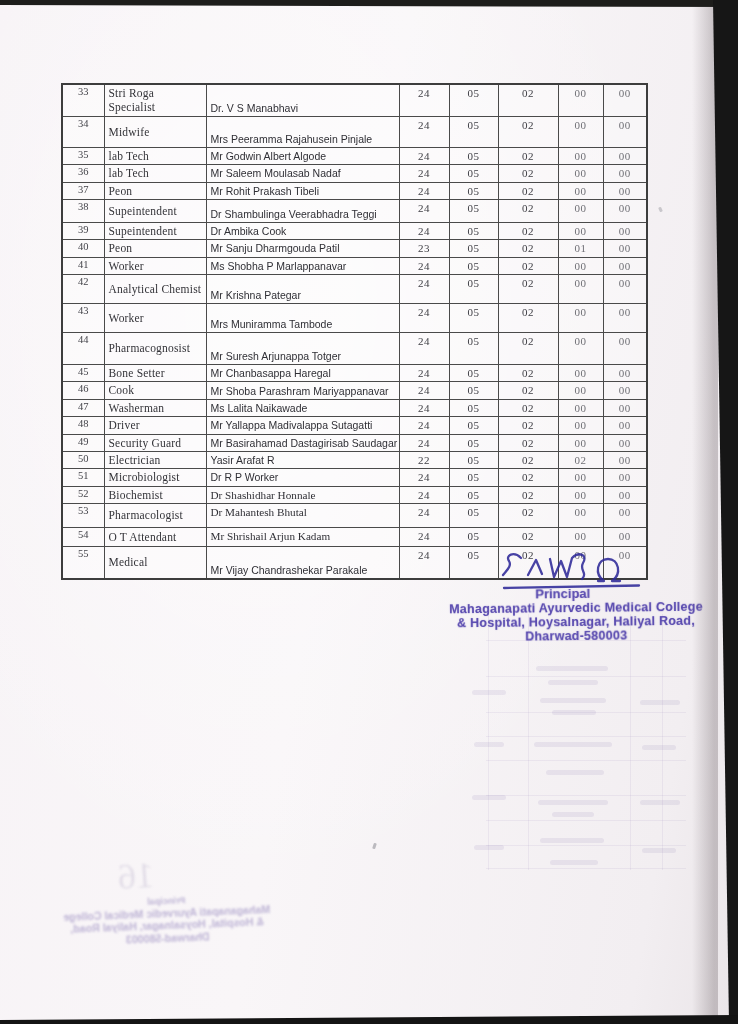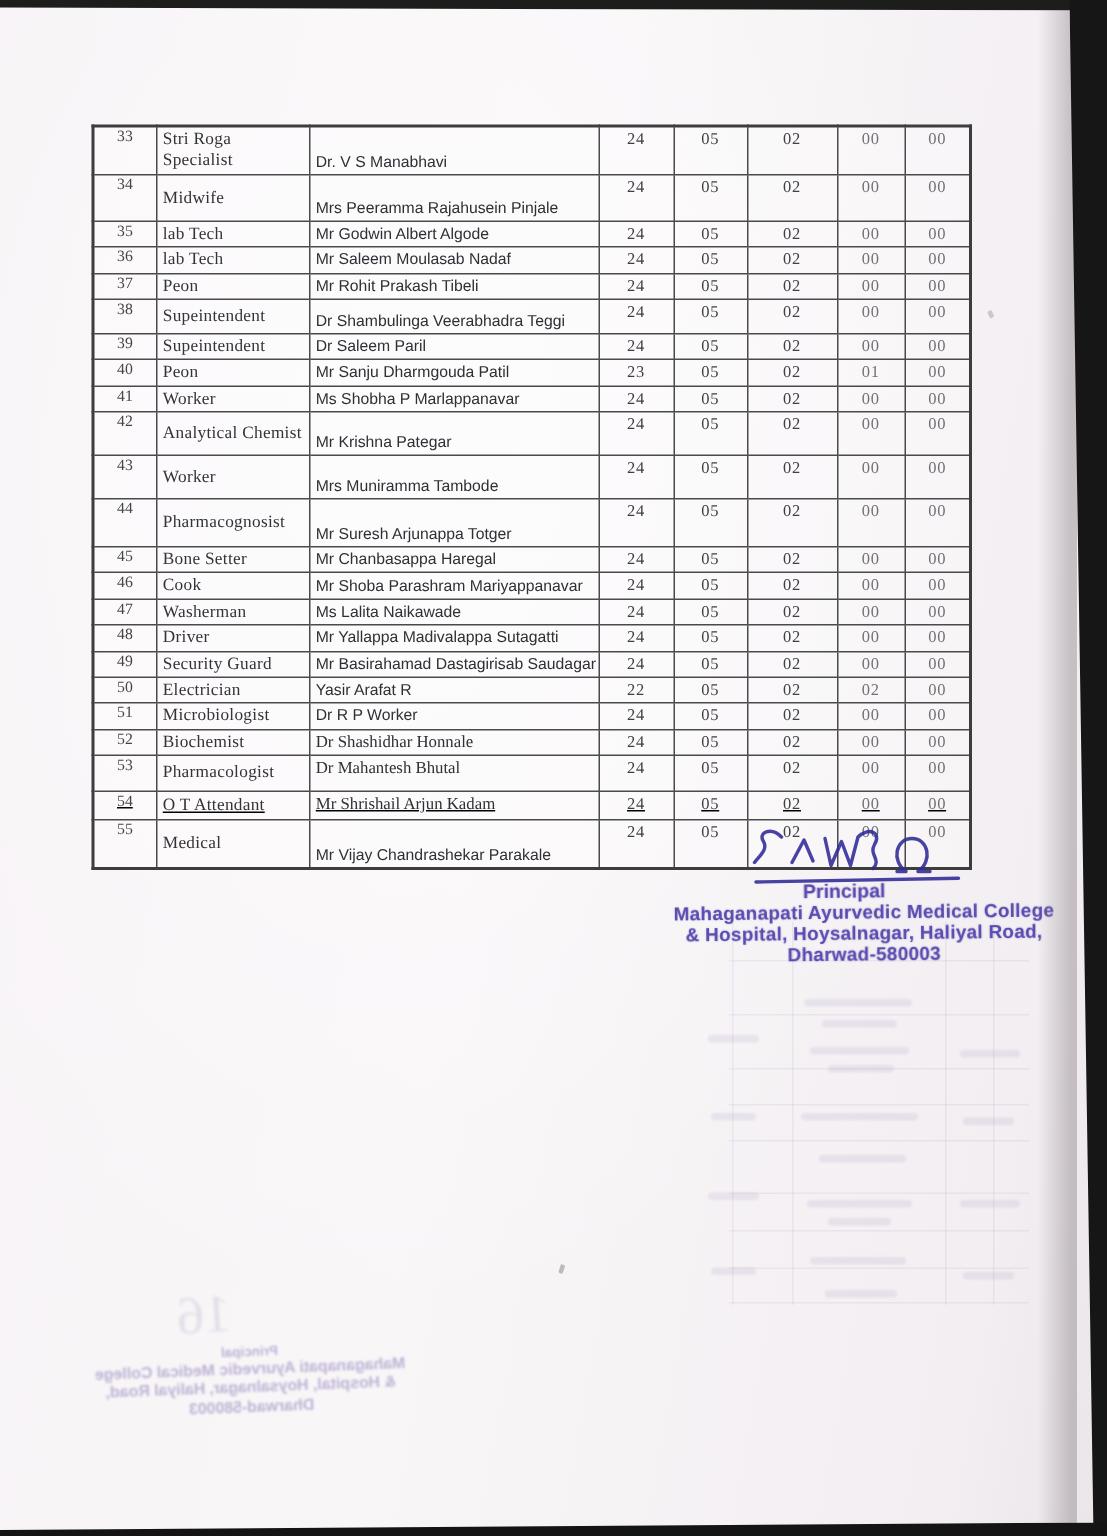--- a/index.html
+++ b/index.html
@@ -182,21 +182,21 @@
           <td class="nm pos-bottom">Dr Shambulinga Veerabhadra Teggi</td>
           <td class="num">24</td>
           <td class="num">05</td>
           <td class="num">02</td>
           <td class="num light">00</td>
           <td class="num light">00</td>
         </tr>
         <tr style="height: 16px;">
           <td class="sl">39</td>
           <td class="des">Supeintendent</td>
-          <td class="nm">Dr Saleem Paril</td>
+          <td class="nm">Dr Ambika Cook</td>
           <td class="num">24</td>
           <td class="num">05</td>
           <td class="num">02</td>
           <td class="num light">00</td>
           <td class="num light">00</td>
         </tr>
         <tr style="height: 16px;">
           <td class="sl">40</td>
           <td class="des">Peon</td>
           <td class="nm">Mr Sanju Dharmgouda Patil</td>
@@ -329,21 +329,21 @@
         <tr style="height: 24px; padding-left: 28px;">
           <td class="sl">53</td>
           <td class="des">Pharmacologist</td>
           <td class="nm serif pos-top">Dr Mahantesh Bhutal</td>
           <td class="num">24</td>
           <td class="num">05</td>
           <td class="num">02</td>
           <td class="num light">00</td>
           <td class="num light">00</td>
         </tr>
-        <tr style="height: 19px; text-decoration: underline;">
+        <tr style="height: 19px;">
           <td class="sl">54</td>
           <td class="des">O T Attendant</td>
           <td class="nm serif pos-top">Mr Shrishail Arjun Kadam</td>
           <td class="num">24</td>
           <td class="num">05</td>
           <td class="num">02</td>
           <td class="num light">00</td>
           <td class="num light">00</td>
         </tr>
         <tr style="height: 32px;">

